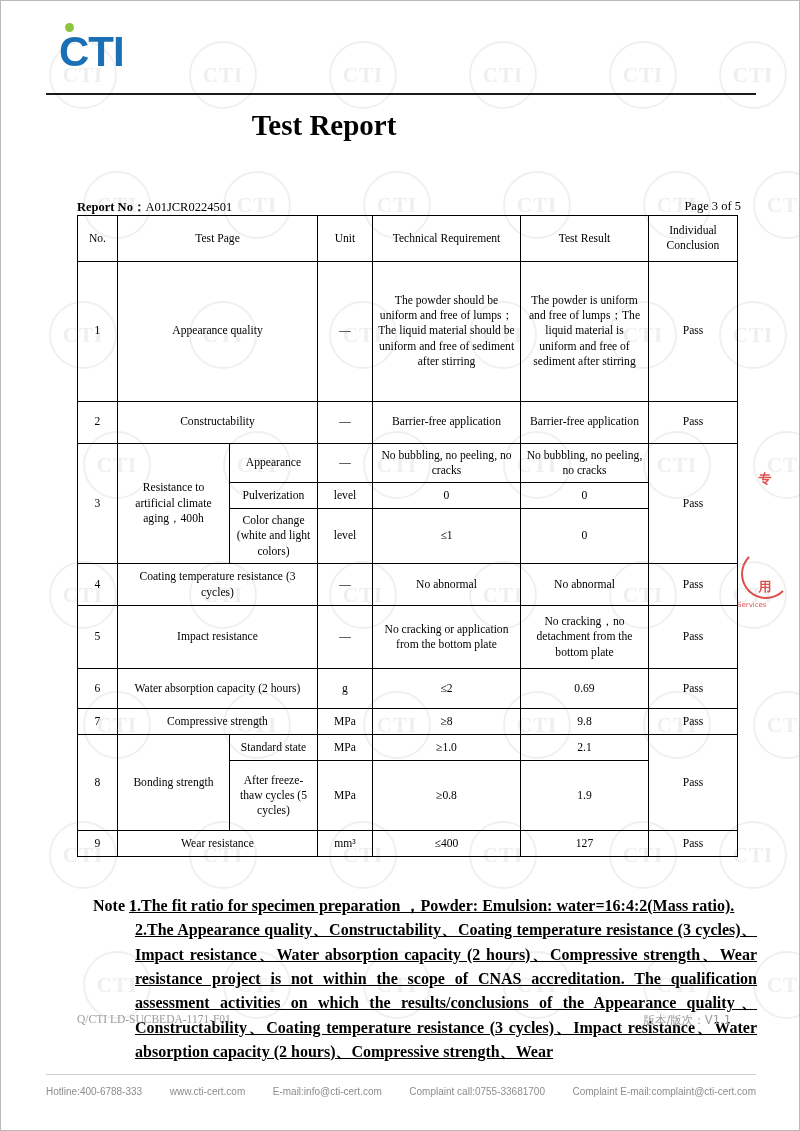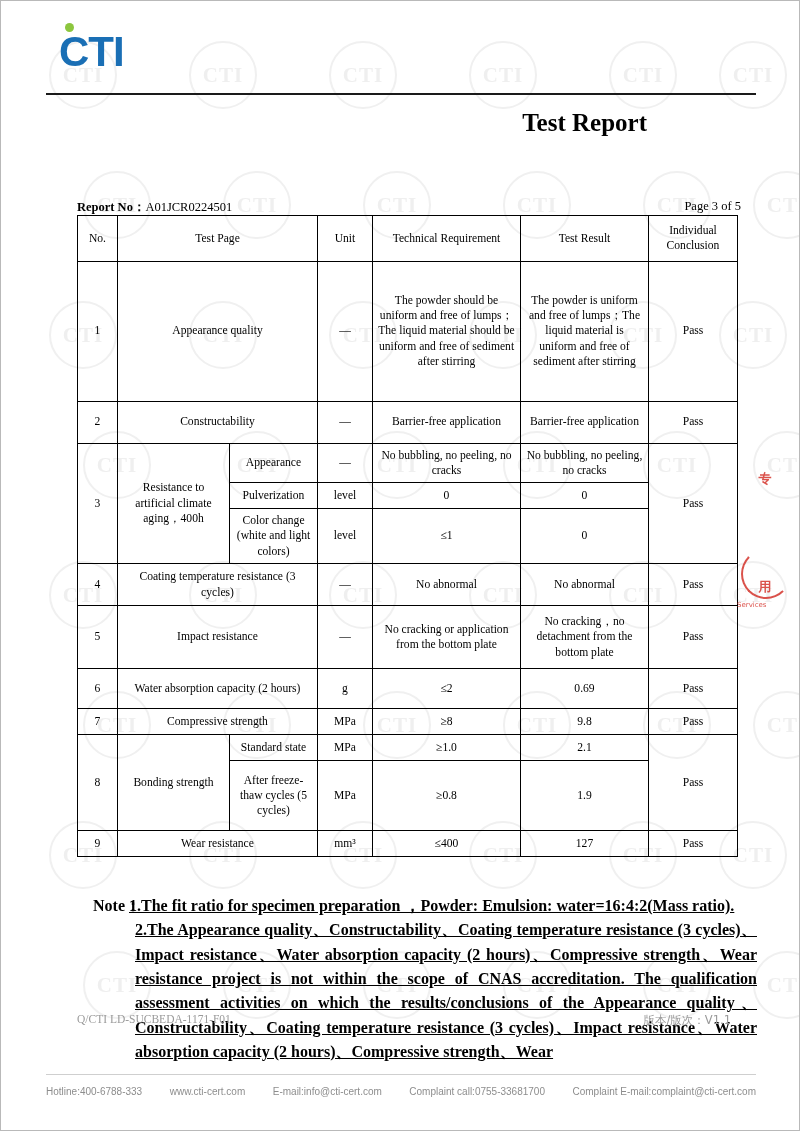--- a/index.html
+++ b/index.html
@@ -91,22 +91,22 @@
     top: 92px;
     width: 710px;
     height: 2px;
     background: #1a1a1a;
   }
   .doc-title {
     position: absolute;
     left: 0;
     top: 108px;
     width: 646px;
-    text-align: right;
-    font-size: 25px;
+    text-align: center;
+    font-size: 29px;
     font-weight: bold;
     font-family: "Liberation Serif", serif;
   }
   .report-no {
     position: absolute;
     left: 76px;
     top: 198px;
     font-size: 12.5px;
     font-weight: bold;
   }

